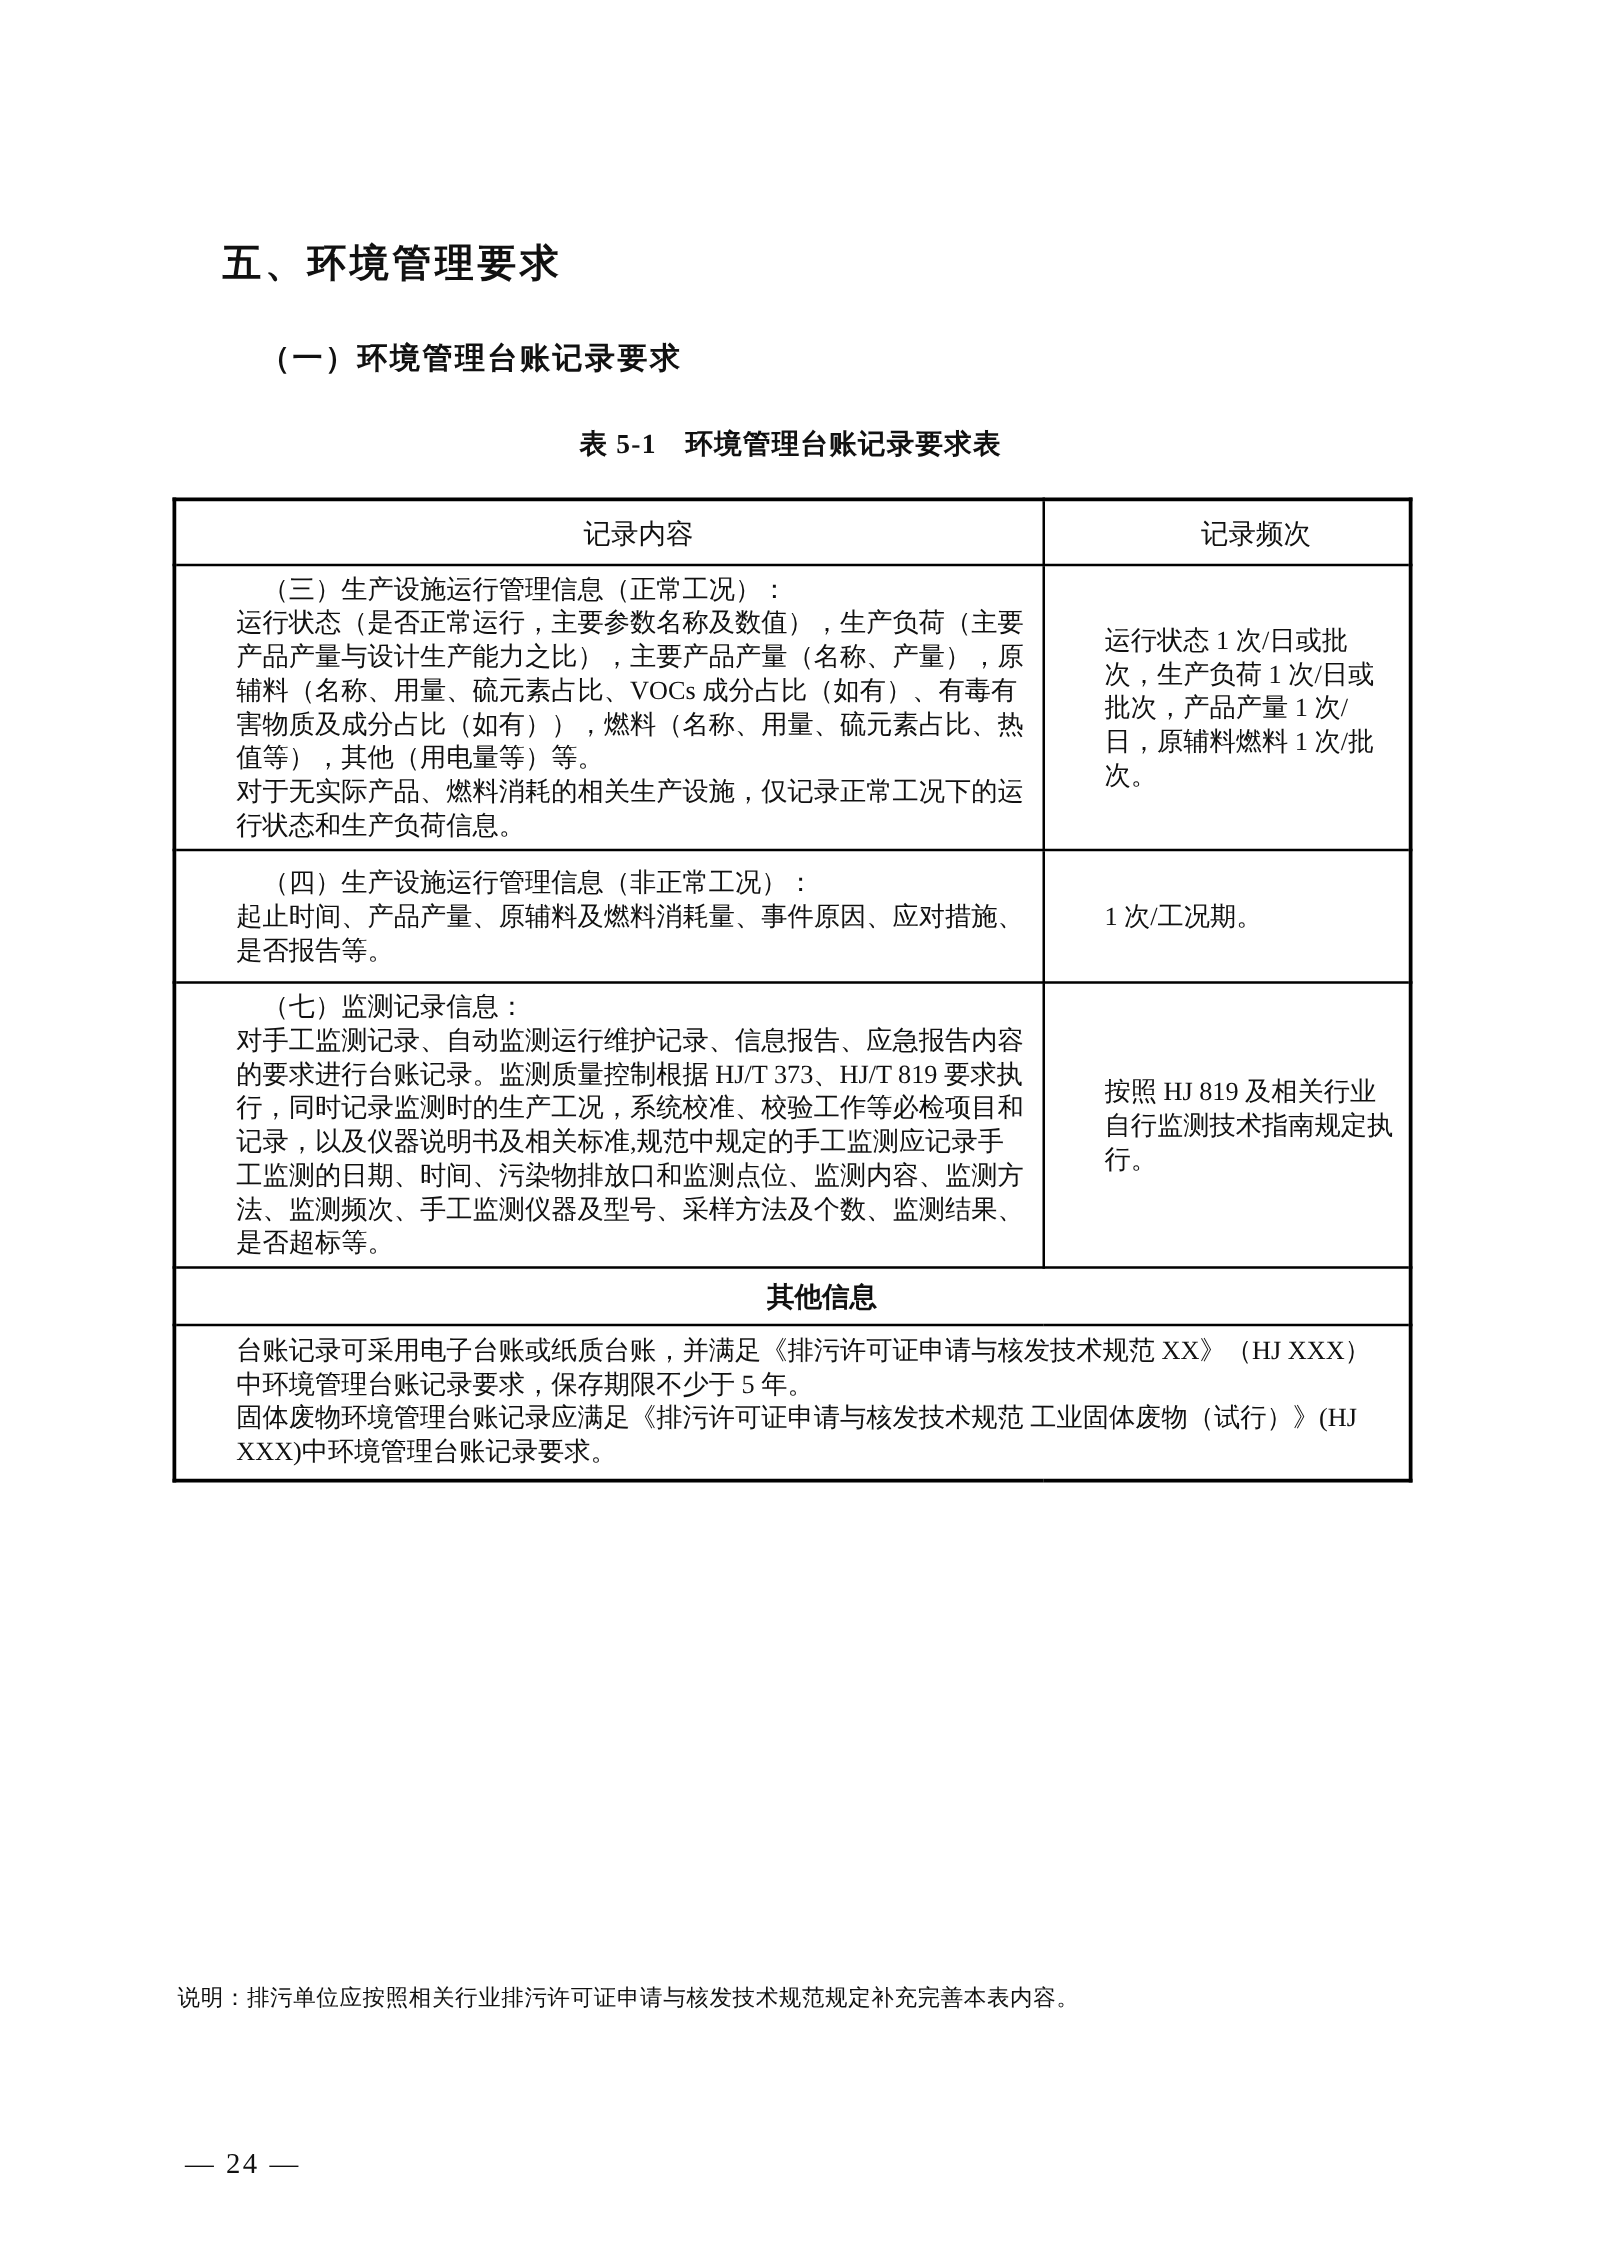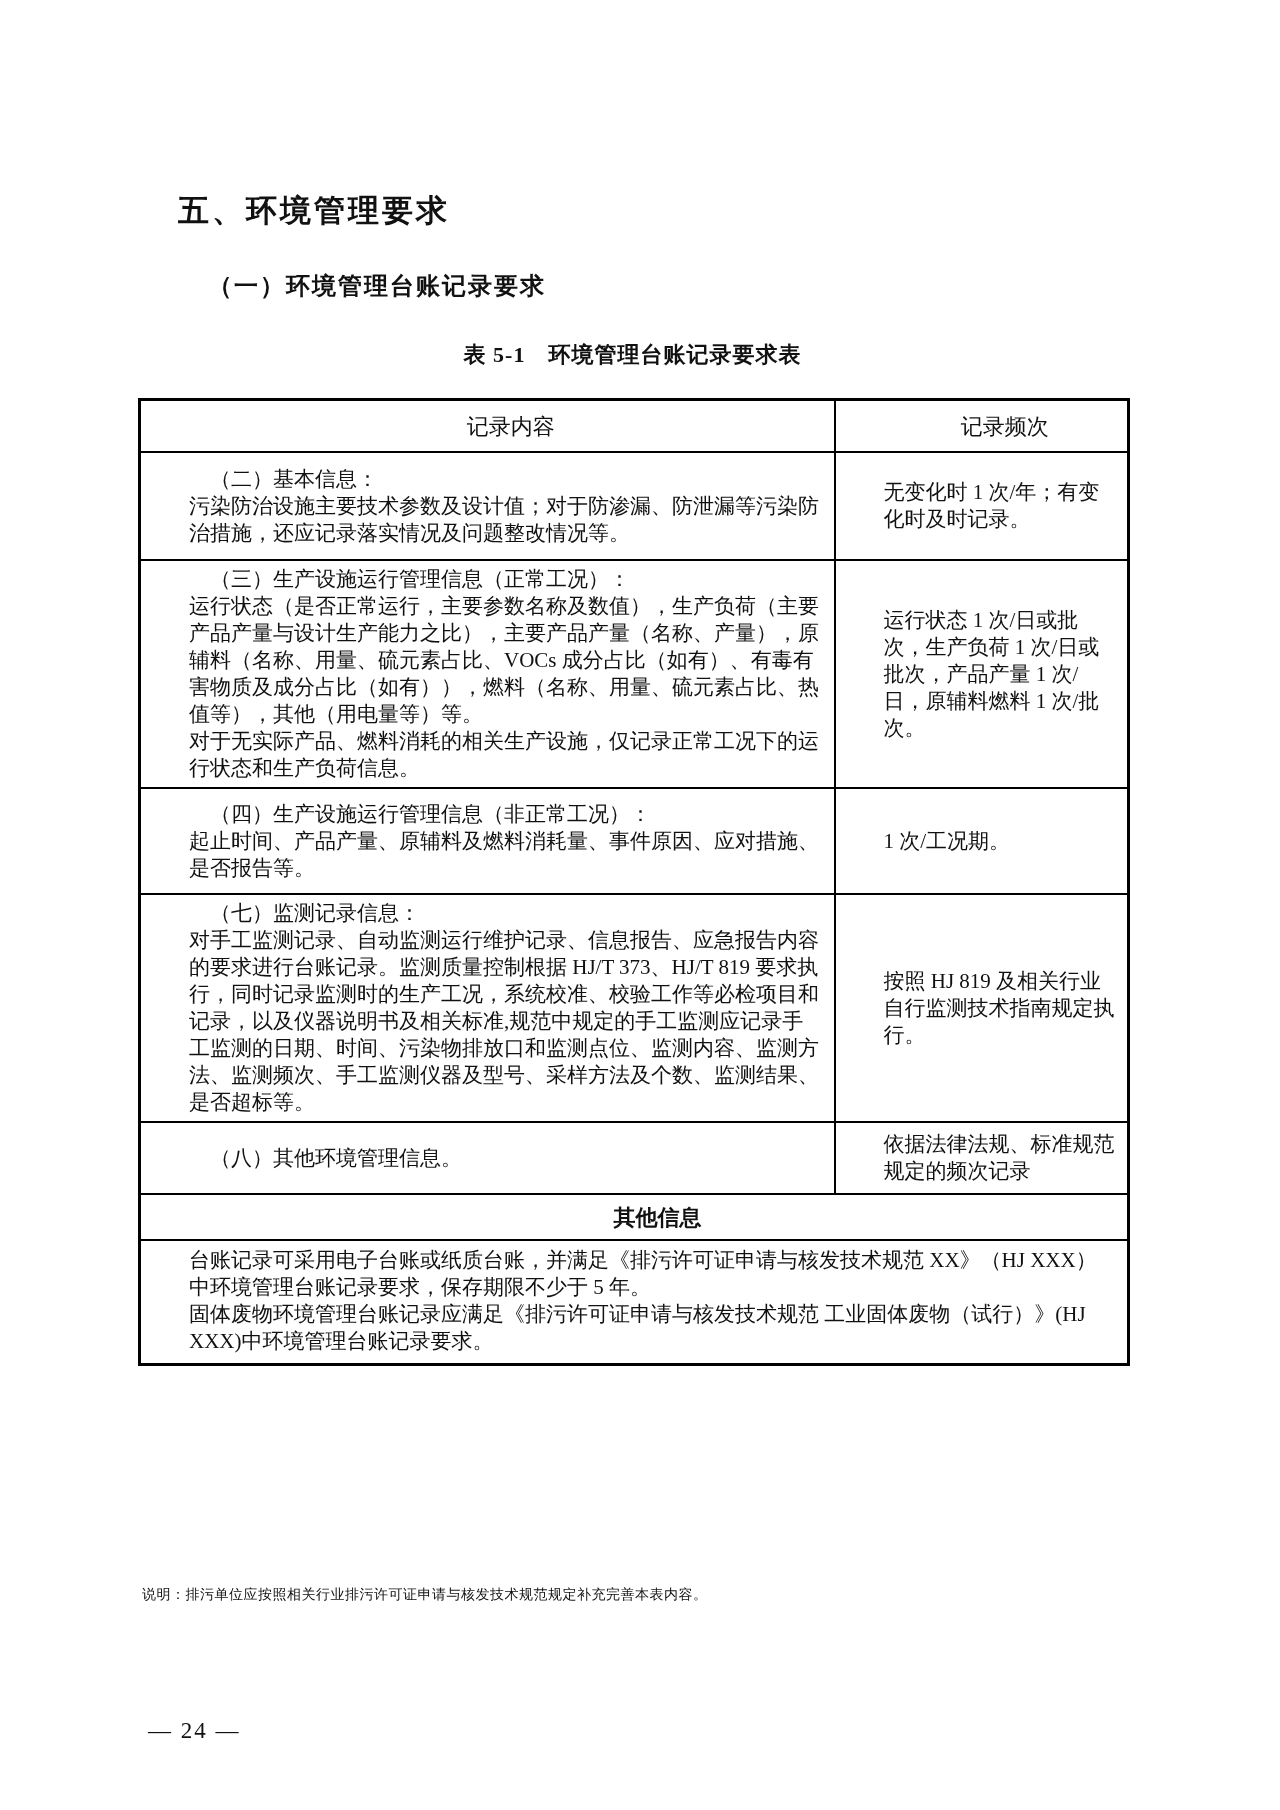--- a/index.html
+++ b/index.html
@@ -38,21 +38,21 @@
   .row-heading { text-indent:21px; }
   tr.r0 td{height:68px;} tr.r1 td{height:96px;} tr.r2 td{height:212px;}
   tr.r3 td{height:94px;} tr.r4 td{height:125px;} tr.r5 td{height:70px;}
   tr.r6 td{height:212px;} tr.r7 td{height:60px;}
   td.other-head {
     height:42px; text-align:center; font-weight:bold; font-size:22px;
     vertical-align:middle;
   }
   td.other-body { height:106px; padding:6px 10px 8px 8px; vertical-align:middle; }
   .note {
-    position:absolute; left:142px; top:1586px; font-size:14px; letter-spacing:0.5px;
+    position:absolute; left:142px; top:1586px; font-size:18px; letter-spacing:0.5px;
   }
   .page-number {
     position:absolute; left:148px; top:1718px; font-size:23px; letter-spacing:2px;
   }
 </style>
 </head>
 <body>
 
 <div class="section-title">五、环境管理要求</div>
 
@@ -66,27 +66,20 @@
         <col class="c-content">
         <col class="c-freq">
       </colgroup>
     <thead>
       <tr>
         <th>记录内容</th>
         <th>记录频次</th>
       </tr>
     </thead>
     <tbody>
-      <tr class="r1">
-        <td class="content">
-          <div class="row-heading">（二）基本信息：</div>
-          <div class="row-para">污染防治设施主要技术参数及设计值；对于防渗漏、防泄漏等污染防治措施，还应记录落实情况及问题整改情况等。</div>
-        </td>
-        <td class="freq">无变化时 1 次/年；有变化时及时记录。</td>
-      </tr>
       <tr class="r2">
         <td class="content">
           <div class="row-heading">（三）生产设施运行管理信息（正常工况）：</div>
           <div class="row-para">运行状态（是否正常运行，主要参数名称及数值），生产负荷（主要产品产量与设计生产能力之比），主要产品产量（名称、产量），原辅料（名称、用量、硫元素占比、VOCs 成分占比（如有）、有毒有害物质及成分占比（如有）），燃料（名称、用量、硫元素占比、热值等），其他（用电量等）等。</div>
           <div class="row-para">对于无实际产品、燃料消耗的相关生产设施，仅记录正常工况下的运行状态和生产负荷信息。</div>
         </td>
         <td class="freq">运行状态 1 次/日或批次，生产负荷 1 次/日或批次，产品产量 1 次/日，原辅料燃料 1 次/批次。</td>
       </tr>
       <tr class="r3">
         <td class="content">
@@ -95,26 +88,20 @@
         </td>
         <td class="freq">1 次/工况期。</td>
       </tr>
       <tr class="r6">
         <td class="content">
           <div class="row-heading">（七）监测记录信息：</div>
           <div class="row-para">对手工监测记录、自动监测运行维护记录、信息报告、应急报告内容的要求进行台账记录。监测质量控制根据 HJ/T 373、HJ/T 819 要求执行，同时记录监测时的生产工况，系统校准、校验工作等必检项目和记录，以及仪器说明书及相关标准,规范中规定的手工监测应记录手工监测的日期、时间、污染物排放口和监测点位、监测内容、监测方法、监测频次、手工监测仪器及型号、采样方法及个数、监测结果、是否超标等。</div>
         </td>
         <td class="freq">按照 HJ 819 及相关行业自行监测技术指南规定执行。</td>
       </tr>
-      <tr class="r7">
-        <td class="content">
-          <div class="row-heading">（八）其他环境管理信息。</div>
-        </td>
-        <td class="freq">依据法律法规、标准规范规定的频次记录</td>
-      </tr>
       <tr>
         <td class="other-head" colspan="2">其他信息</td>
       </tr>
       <tr>
         <td class="other-body" colspan="2">
           <div class="row-para">台账记录可采用电子台账或纸质台账，并满足《排污许可证申请与核发技术规范 XX》（HJ XXX）中环境管理台账记录要求，保存期限不少于 5 年。</div>
           <div class="row-para">固体废物环境管理台账记录应满足《排污许可证申请与核发技术规范 工业固体废物（试行）》(HJ XXX)中环境管理台账记录要求。</div>
         </td>
       </tr>
     </tbody>

